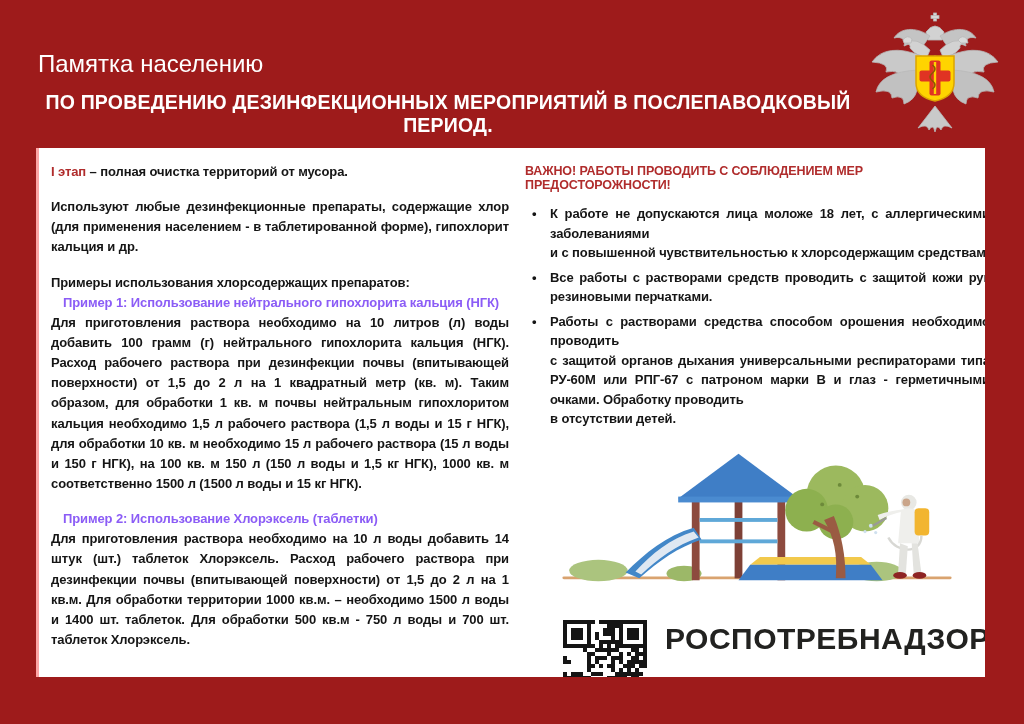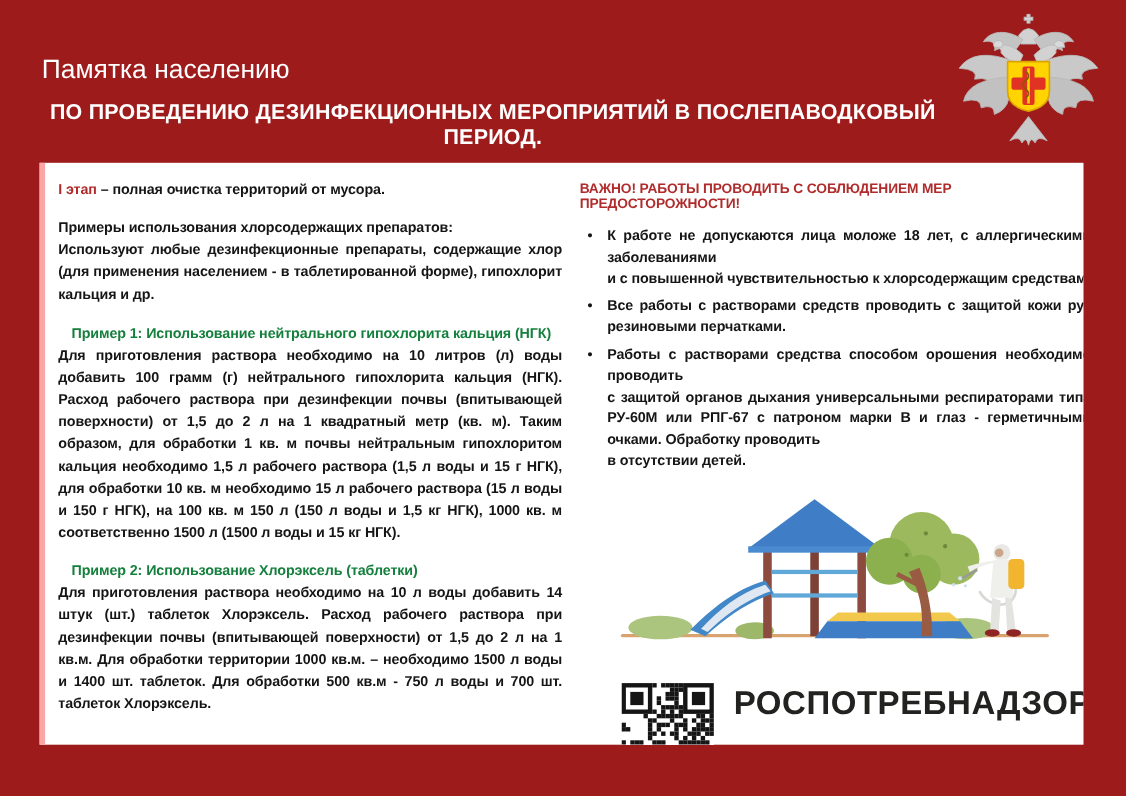--- a/index.html
+++ b/index.html
@@ -15,35 +15,35 @@
   .header { position:absolute; left:38px; top:18px; width:820px; }
   .header-title { color:#ffffff; font-size:24px; font-weight:400; margin-bottom:13px;margin-top:32px; }
   .header-subtitle { color:#ffffff; font-size:19.5px; font-weight:700; letter-spacing:0.2px; margin-bottom:13px;text-align:center; }
   .header-topic { color:#ffd400; font-size:19.5px; font-weight:700; letter-spacing:0.2px;margin-left:28px; }
 
   .emblem { position:absolute; right:14px; top:12px; width:150px; height:124px; }
 
   
   .card {
     position:absolute; left:36px; top:148px; width:949px; height:529px;
-    background:#ffffff; border-left:5px solid #fca5a5; overflow:hidden;
+    background:#ffffff; border-left:3px solid #fca5a5; overflow:hidden;
   }
   .cols { display:flex; height:100%; padding:14px 20px 8px 12px; }
   .col-left { width:458px; flex:none; }
   .col-right { flex:1; margin-left:16px; display:flex; flex-direction:column; }
 
   
   .para {
     font-size:13px; font-weight:700; color:#151515;
     line-height:1.55; text-align:justify; letter-spacing:-0.1px;
     margin-bottom:15px; overflow-wrap:break-word;
   }
   .para.tight { margin-bottom:0; }
   .red-label { color:#b02c2c; }
-  .red-title { color:#15803d;padding-left:12px; }
+  .red-title { color:#8b5cf6;padding-left:12px; }
 
   
   .warn-title { color:#b02c2c; font-size:12.5px; font-weight:700; letter-spacing:-0.1px; margin:2px 0 12px; }
   .bullets { list-style:none; }
   .bullet-item {
     position:relative; padding-left:25px;
     font-size:13px; font-weight:700; color:#151515;
     line-height:1.5; text-align:justify; letter-spacing:-0.1px;
     white-space:pre-line; margin-bottom:5px;
   }
@@ -98,22 +98,22 @@
   </g>
   <line x1="75" y1="50" x2="75" y2="82" stroke="#ffd400" stroke-width="2.4"></line>
   <path d="M72.5,53 q5,4 0,8 q-5,4 0,8 q5,4 0,8" stroke="#8a5a00" stroke-width="1.6" fill="none"></path>
 </svg>
 
 <div class="card">
   <div class="cols">
 
     <div class="col-left">
       <p class="para"><span class="red-label">I этап</span><span> – полная очистка территорий от мусора.</span></p>
+      <p class="para">Используют любые дезинфекционные препараты, содержащие хлор (для применения населением - в таблетированной форме), гипохлорит кальция и др.</p>
       <p class="para tight">Примеры использования хлорсодержащих препаратов:</p>
-      <p class="para">Используют любые дезинфекционные препараты, содержащие хлор (для применения населением - в таблетированной форме), гипохлорит кальция и др.</p>
       <p class="para tight red-title">Пример 1: Использование нейтрального гипохлорита кальция (НГК)</p>
       <p class="para">Для приготовления раствора необходимо на 10 литров (л) воды добавить 100 грамм (г) нейтрального гипохлорита кальция (НГК). Расход рабочего раствора при дезинфекции почвы (впитывающей поверхности) от 1,5 до 2 л на 1 квадратный метр (кв. м). Таким образом, для обработки 1 кв. м почвы нейтральным гипохлоритом кальция необходимо 1,5 л рабочего раствора (1,5 л воды и 15 г НГК), для обработки 10 кв. м необходимо 15 л рабочего раствора (15 л воды и 150 г НГК), на 100 кв. м 150 л (150 л воды и 1,5 кг НГК), 1000 кв. м соответственно 1500 л (1500 л воды и 15 кг НГК).</p>
       <p class="para tight red-title">Пример 2: Использование Хлорэксель (таблетки)</p>
       <p class="para">Для приготовления раствора необходимо на 10 л воды добавить 14 штук (шт.) таблеток Хлорэксель. Расход рабочего раствора при дезинфекции почвы (впитывающей поверхности) от 1,5 до 2 л на 1 кв.м. Для обработки территории 1000 кв.м. – необходимо 1500 л воды и 1400 шт. таблеток. Для обработки 500 кв.м - 750 л воды и 700 шт. таблеток Хлорэксель.</p>
     </div>
 
     <div class="col-right">
       <div class="warn-title">ВАЖНО! РАБОТЫ ПРОВОДИТЬ С СОБЛЮДЕНИЕМ МЕР ПРЕДОСТОРОЖНОСТИ!</div>
       <ul class="bullets">
         <li class="bullet-item">К работе не допускаются лица моложе 18 лет, с аллергическими заболеваниями

